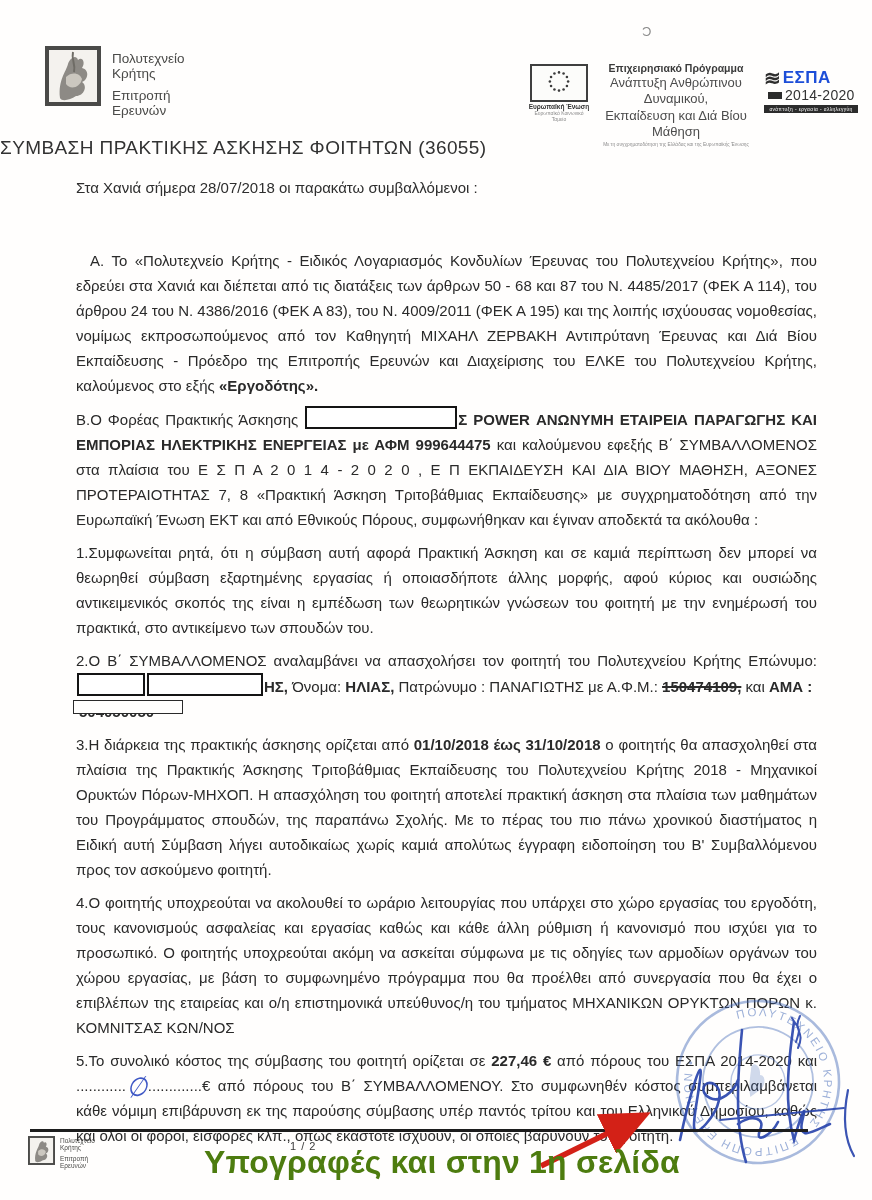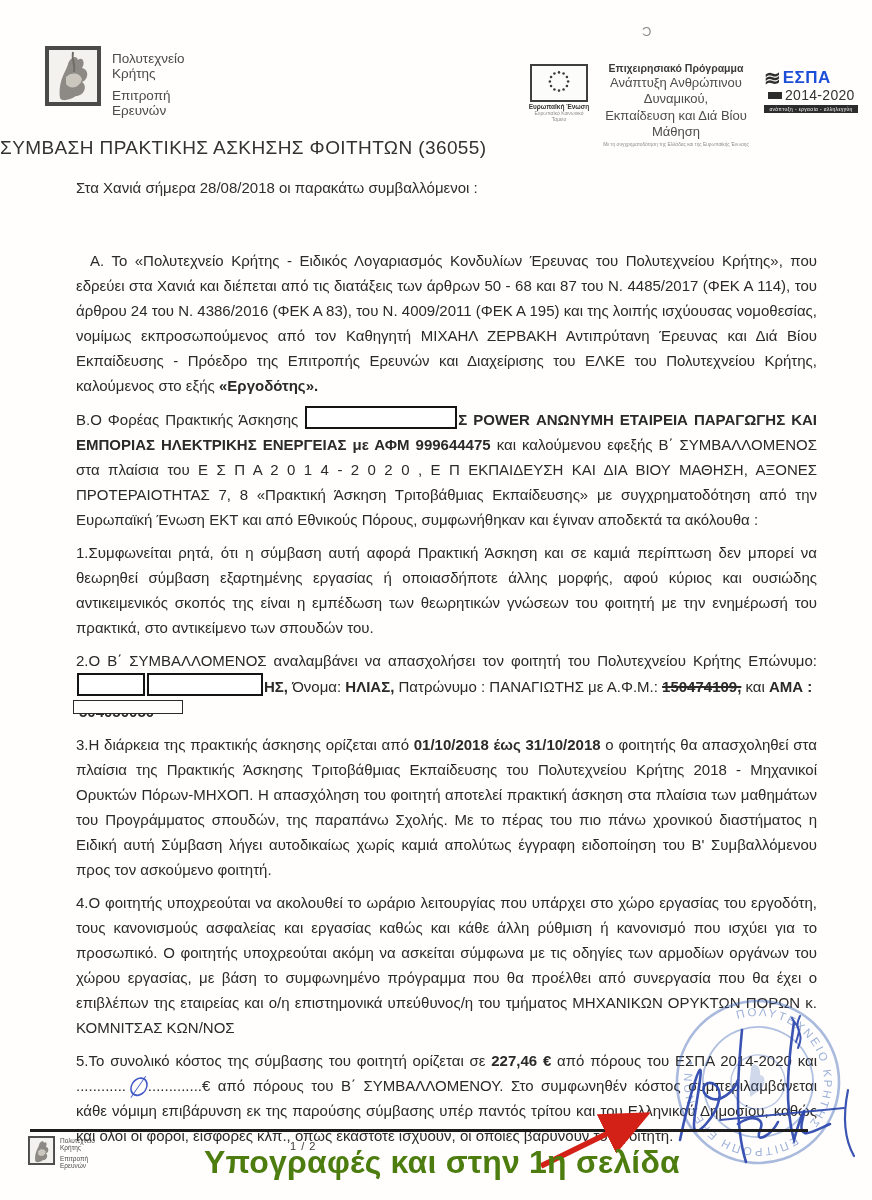--- a/index.html
+++ b/index.html
@@ -129,21 +129,21 @@
       </div>
       <div class="espa-years">
         <span class="espa-box"></span>
         <span>2014-2020</span>
       </div>
       <div class="espa-bar">ανάπτυξη - εργασία - αλληλεγγύη</div>
     </div>
   </div>
 
   <div class="doc-title">ΣΥΜΒΑΣΗ ΠΡΑΚΤΙΚΗΣ ΑΣΚΗΣΗΣ ΦΟΙΤΗΤΩΝ  (36055)</div>
-  <div class="intro">Στα Χανιά σήμερα  28/08/2018 οι παρακάτω συμβαλλόμενοι :</div>
+  <div class="intro">Στα Χανιά σήμερα  28/07/2018 οι παρακάτω συμβαλλόμενοι :</div>
 
   <div class="doc-body">
     <p class="para indent"><span>Α. Το «Πολυτεχνείο Κρήτης - Ειδικός Λογαριασμός Κονδυλίων Έρευνας του Πολυτεχνείου Κρήτης», που εδρεύει στα Χανιά και διέπεται από τις διατάξεις των άρθρων 50 - 68 και 87 του Ν. 4485/2017 (ΦΕΚ Α 114), του άρθρου 24 του Ν. 4386/2016 (ΦΕΚ Α 83), του Ν. 4009/2011 (ΦΕΚ Α 195) και της λοιπής ισχύουσας νομοθεσίας, νομίμως εκπροσωπούμενος από τον Καθηγητή ΜΙΧΑΗΛ ΖΕΡΒΑΚΗ Αντιπρύτανη Έρευνας και Διά Βίου Εκπαίδευσης - Πρόεδρο της Επιτροπής Ερευνών και Διαχείρισης του ΕΛΚΕ του Πολυτεχνείου Κρήτης, καλούμενος στο εξής </span><span class="b">«Εργοδότης».</span></p>
     <p class="para"><span>Β.Ο Φορέας Πρακτικής Άσκησης </span><span class="redact-box" style="width: 148px;"></span><span class="b">Σ POWER ΑΝΩΝΥΜΗ ΕΤΑΙΡΕΙΑ ΠΑΡΑΓΩΓΗΣ ΚΑΙ ΕΜΠΟΡΙΑΣ ΗΛΕΚΤΡΙΚΗΣ ΕΝΕΡΓΕΙΑΣ με ΑΦΜ 999644475</span><span> και  καλούμενου εφεξής  Β΄ ΣΥΜΒΑΛΛΟΜΕΝΟΣ  στα πλαίσια του Ε Σ Π Α 2 0 1 4 - 2 0 2 0 , Ε Π ΕΚΠΑΙΔΕΥΣΗ ΚΑΙ ΔΙΑ ΒΙΟΥ ΜΑΘΗΣΗ, ΑΞΟΝΕΣ ΠΡΟΤΕΡΑΙΟΤΗΤΑΣ 7, 8 «Πρακτική Άσκηση Τριτοβάθμιας Εκπαίδευσης» με συγχρηματοδότηση από την Ευρωπαϊκή Ένωση ΕΚΤ και από Εθνικούς Πόρους, συμφωνήθηκαν και έγιναν αποδεκτά τα ακόλουθα :</span></p>
     <p class="para"><span>1.Συμφωνείται ρητά, ότι η σύμβαση αυτή  αφορά Πρακτική Άσκηση και σε καμιά περίπτωση δεν μπορεί να θεωρηθεί σύμβαση εξαρτημένης εργασίας ή οποιασδήποτε άλλης μορφής, αφού κύριος και ουσιώδης αντικειμενικός σκοπός της είναι η εμπέδωση των θεωρητικών γνώσεων του φοιτητή με την ενημέρωσή του πρακτικά, στο αντικείμενο των σπουδών του.</span></p>
     <p class="para"><span>2.Ο Β΄ ΣΥΜΒΑΛΛΟΜΕΝΟΣ αναλαμβάνει  να απασχολήσει τον φοιτητή του Πολυτεχνείου Κρήτης  Επώνυμο: </span><span class="redact-box" style="width: 64px;"></span><span class="redact-box" style="width: 112px;"></span><span class="b">ΗΣ,</span><span> Όνομα: </span><span class="b">ΗΛΙΑΣ,</span><span> Πατρώνυμο :  ΠΑΝΑΓΙΩΤΗΣ  με Α.Φ.Μ.: </span><span class="b strike">150474109,</span><span> και  </span><span class="b">ΑΜΑ :</span><br><span class="b strike half-redact">504050050</span></p>
     <p class="para"><span>3.Η διάρκεια της πρακτικής άσκησης ορίζεται  από  </span><span class="b">01/10/2018 έως 31/10/2018</span><span> ο φοιτητής θα απασχοληθεί στα πλαίσια της Πρακτικής Άσκησης Τριτοβάθμιας Εκπαίδευσης του Πολυτεχνείου Κρήτης 2018 - Μηχανικοί Ορυκτών Πόρων-ΜΗΧΟΠ. Η απασχόληση του φοιτητή αποτελεί πρακτική άσκηση στα πλαίσια των μαθημάτων του Προγράμματος σπουδών, της παραπάνω Σχολής. Με το πέρας του πιο πάνω χρονικού διαστήματος η Ειδική αυτή Σύμβαση λήγει αυτοδικαίως χωρίς καμιά απολύτως έγγραφη ειδοποίηση του Β' Συμβαλλόμενου προς τον ασκούμενο φοιτητή.</span></p>
     <p class="para"><span>4.Ο  φοιτητής υποχρεούται να ακολουθεί το ωράριο λειτουργίας που υπάρχει στο χώρο εργασίας του εργοδότη, τους κανονισμούς ασφαλείας και εργασίας καθώς και κάθε άλλη ρύθμιση ή κανονισμό που ισχύει για το προσωπικό. Ο φοιτητής υποχρεούται ακόμη να ασκείται σύμφωνα με τις οδηγίες των αρμοδίων οργάνων του χώρου εργασίας, με βάση το συμφωνημένο πρόγραμμα  που θα προέλθει από συνεργασία που θα έχει ο επιβλέπων της εταιρείας και ο/η επιστημονικά υπεύθυνος/η  του τμήματος ΜΗΧΑΝΙΚΩΝ ΟΡΥΚΤΩΝ ΠΟΡΩΝ κ. ΚΟΜΝΙΤΣΑΣ ΚΩΝ/ΝΟΣ</span></p>
     <p class="para"><span>5.Το συνολικό κόστος της σύμβασης του φοιτητή  ορίζεται σε </span><span class="b">227,46 €</span><span> από πόρους του ΕΣΠΑ 2014-2020 και ............</span><span class="hand">∅</span><span>.............€ από πόρους του Β΄ ΣΥΜΒΑΛΛΟΜΕΝΟΥ.  Στο συμφωνηθέν κόστος συμπεριλαμβάνεται κάθε νόμιμη επιβάρυνση εκ της παρούσης σύμβασης υπέρ παντός τρίτου και του Ελληνικού Δημοσίου, καθώς και όλοι οι φόροι, εισφορές κλπ., όπως εκάστοτε ισχύουν, οι οποίες βαρύνουν τον φοιτητή.</span></p>
   </div>

